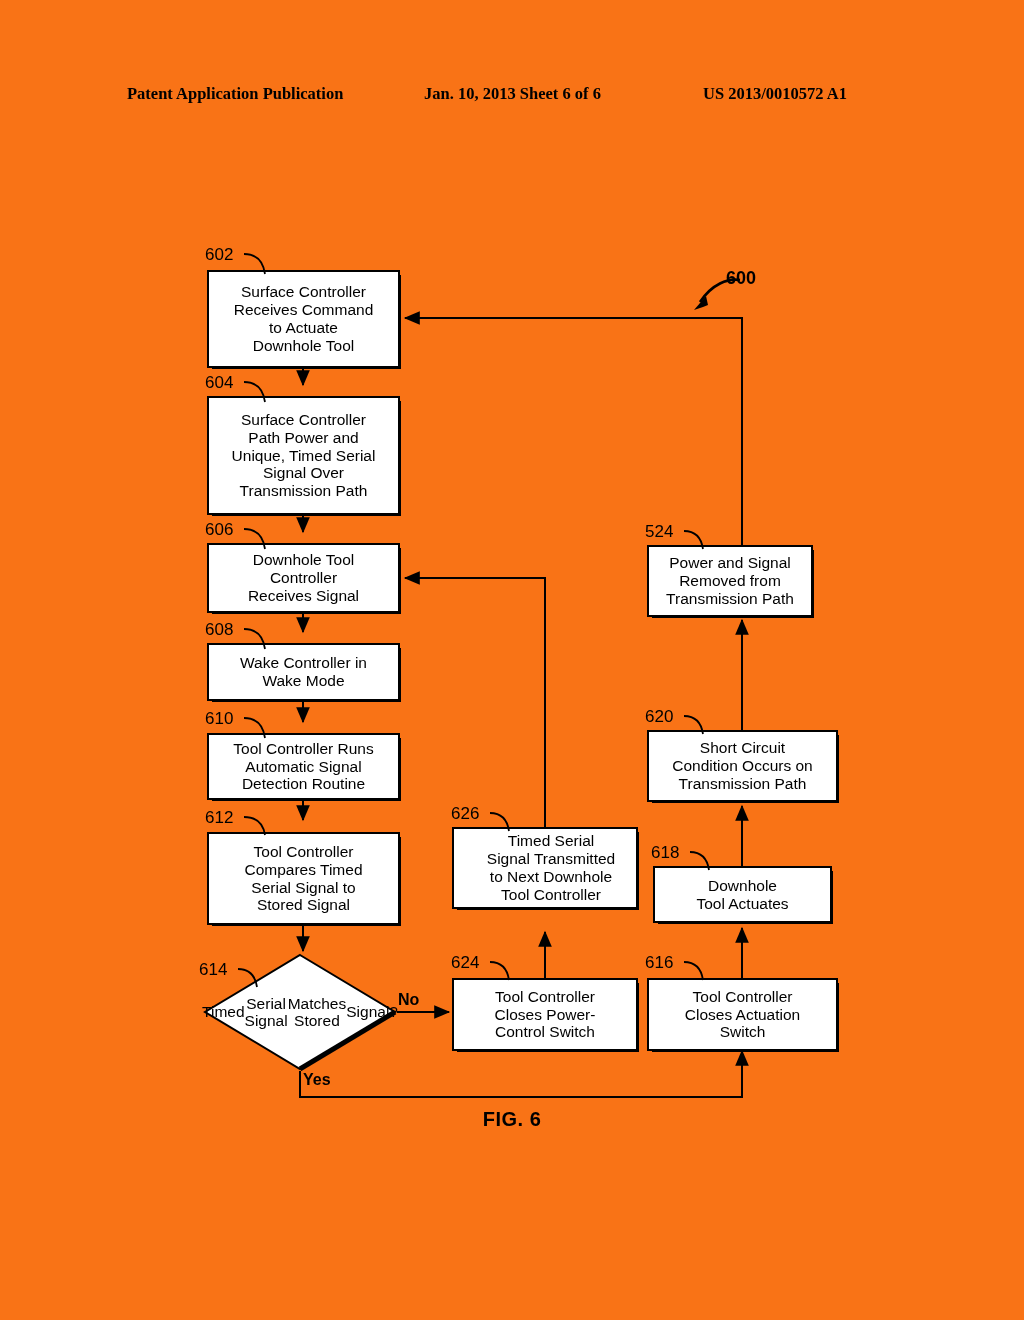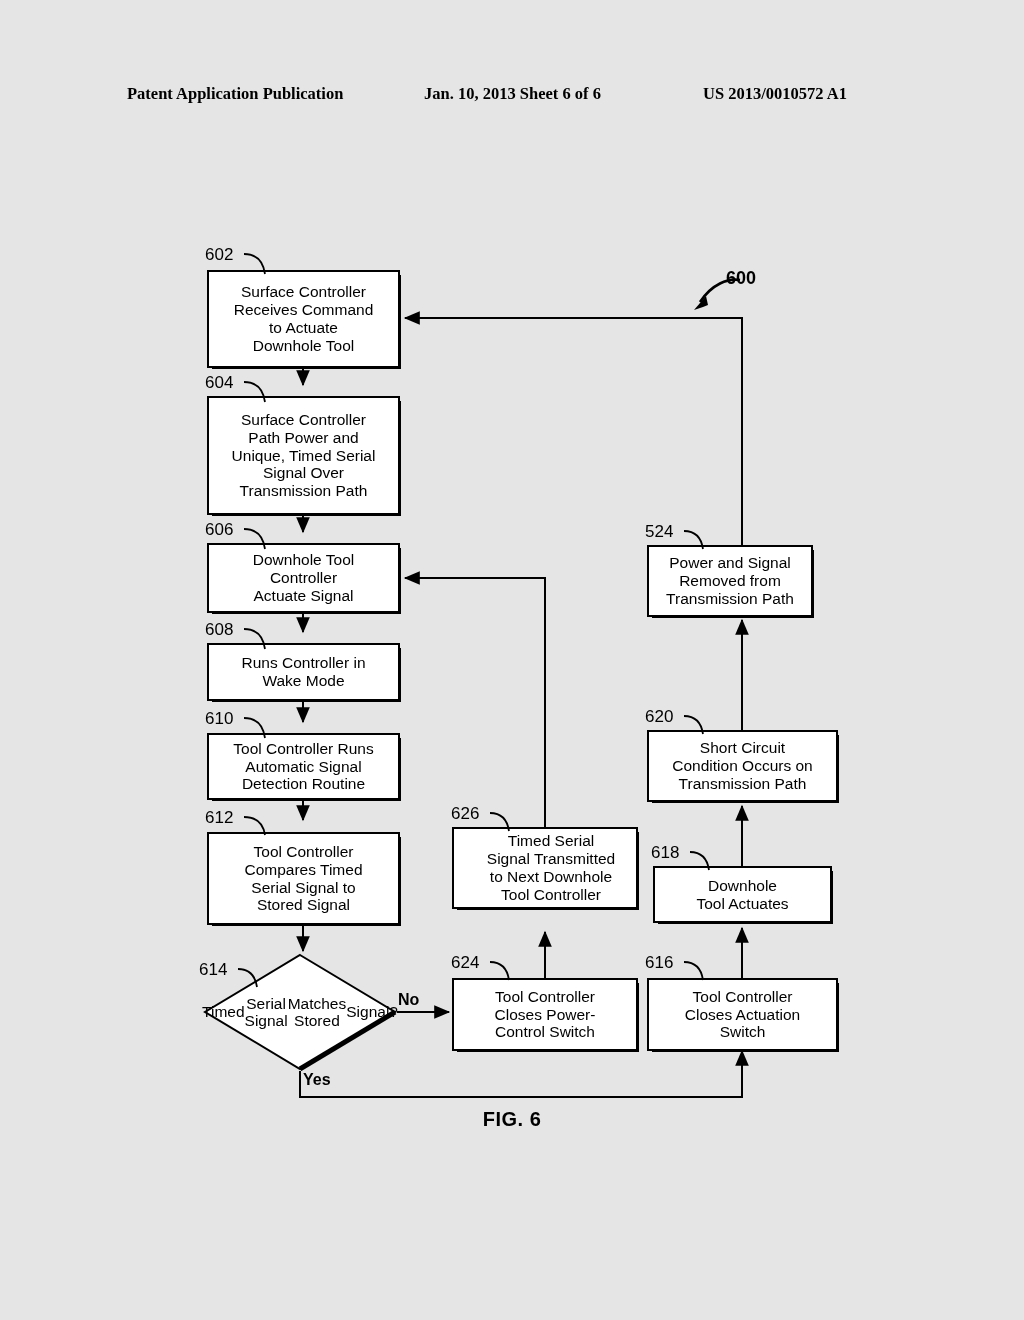--- a/index.html
+++ b/index.html
@@ -4,21 +4,21 @@
 <style>
   html, body {
     margin: 0;
     padding: 0;
     background: #ffffff;
   }
   #page {
     position: relative;
     width: 1024px;
     height: 1320px;
-    background: #e5e5e5;
+    background: #f97316;
     font-family: "Liberation Sans", sans-serif;
     overflow: hidden;
   }
 
   
   #header {
     position: absolute;
     left: 0;
     top: 84px;
     width: 1024px;
@@ -228,31 +228,31 @@
   </div>
 
   <div class="ref" style="left:205px; top:520px;">606</div>
   <svg class="ref-hook" style="left:243px; top:527px;" width="30" height="24" viewBox="0 0 30 24">
     <path d="M1,2 C12,2 20,8 22,22" stroke="#000" stroke-width="1.8" fill="none"></path>
   </svg>
   <div class="node" style="left:207px; top:543px; width:193px; height:70px;">
     <div>
       <span>Downhole Tool</span>
       <span>Controller</span>
-      <span>Actuate Signal</span>
+      <span>Receives Signal</span>
     </div>
   </div>
 
   <div class="ref" style="left:205px; top:620px;">608</div>
   <svg class="ref-hook" style="left:243px; top:627px;" width="30" height="24" viewBox="0 0 30 24">
     <path d="M1,2 C12,2 20,8 22,22" stroke="#000" stroke-width="1.8" fill="none"></path>
   </svg>
   <div class="node" style="left:207px; top:643px; width:193px; height:58px;">
     <div>
-      <span>Runs Controller in</span>
+      <span>Wake Controller in</span>
       <span>Wake Mode</span>
     </div>
   </div>
 
   <div class="ref" style="left:205px; top:709px;">610</div>
   <svg class="ref-hook" style="left:243px; top:716px;" width="30" height="24" viewBox="0 0 30 24">
     <path d="M1,2 C12,2 20,8 22,22" stroke="#000" stroke-width="1.8" fill="none"></path>
   </svg>
   <div class="node" style="left:207px; top:733px; width:193px; height:67px;">
     <div>

